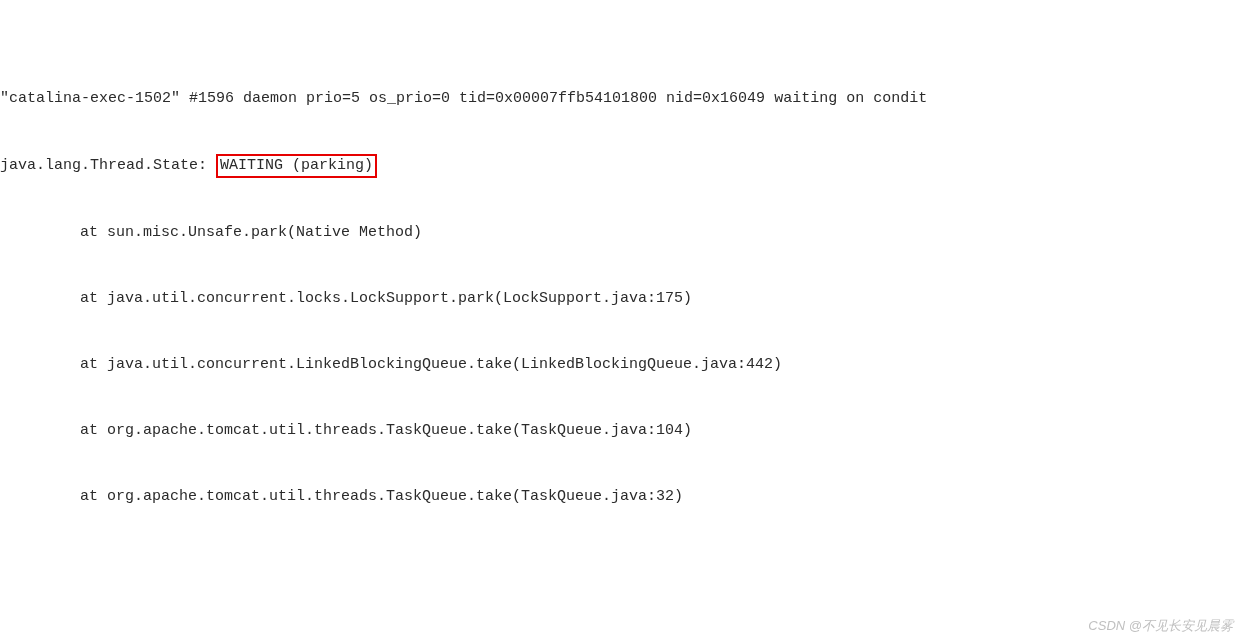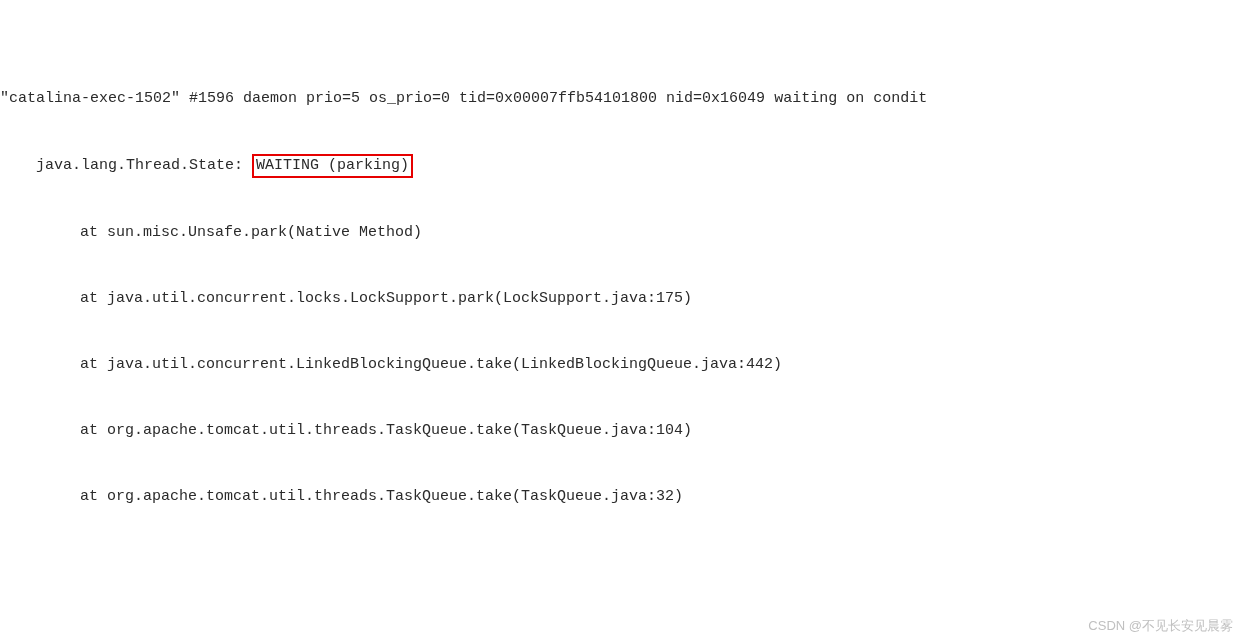--- a/index.html
+++ b/index.html
@@ -24,29 +24,29 @@
     white-space: pre;
   }
   .indent2 { padding-left: 80px; }
   .highlight {
     border: 2px solid #e60000;
     padding: 0 2px;
     display: inline-block;
     line-height: 20px;
   }
   .state-line {
-    padding-left: 36px;
   }
   .watermark {
     position: fixed;
     right: 8px;
     bottom: 4px;
     color: #c0c0c0;
     font-family: Arial, sans-serif;
     font-size: 13px;
+    font-style: italic;
   }
 </style>
 </head>
 <body>
 
 <div class="dump">
 
   
   <span class="line">"catalina-exec-1502" #1596 daemon prio=5 os_prio=0 tid=0x00007ffb54101800 nid=0x16049 waiting on condit</span>
   <span class="line state-line"><span>java.lang.Thread.State: </span><span class="highlight">WAITING (parking)</span></span>

